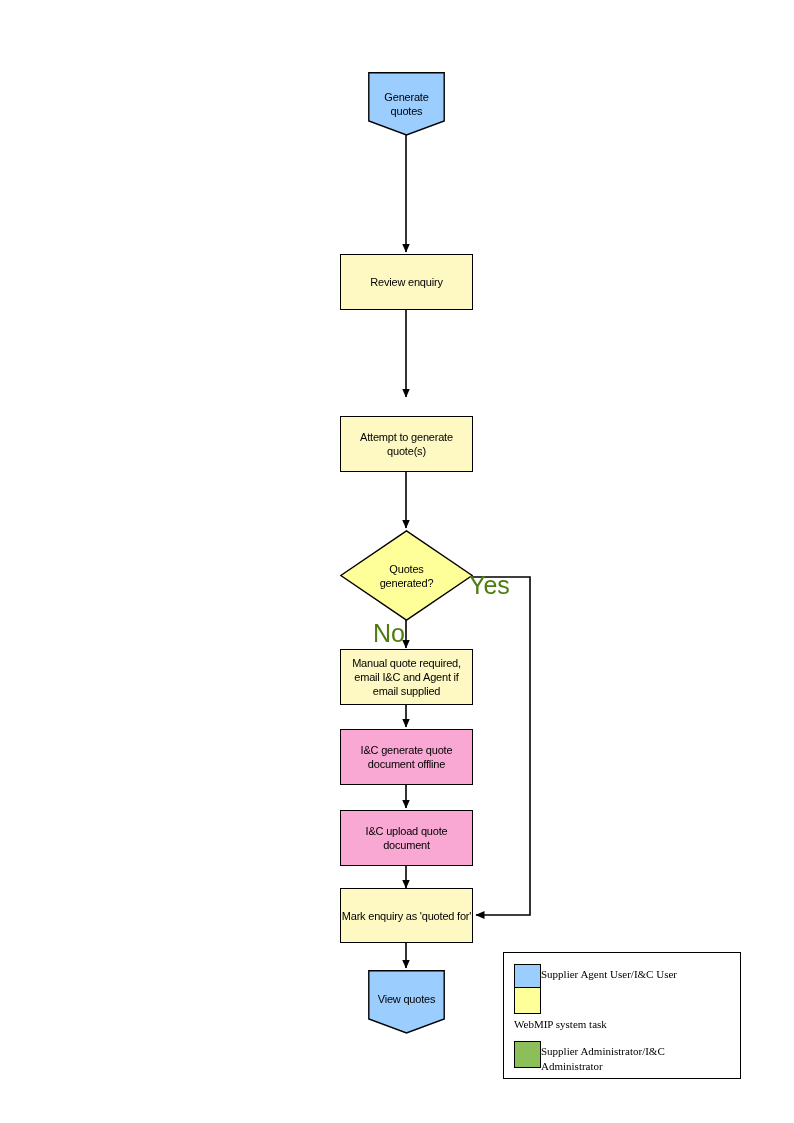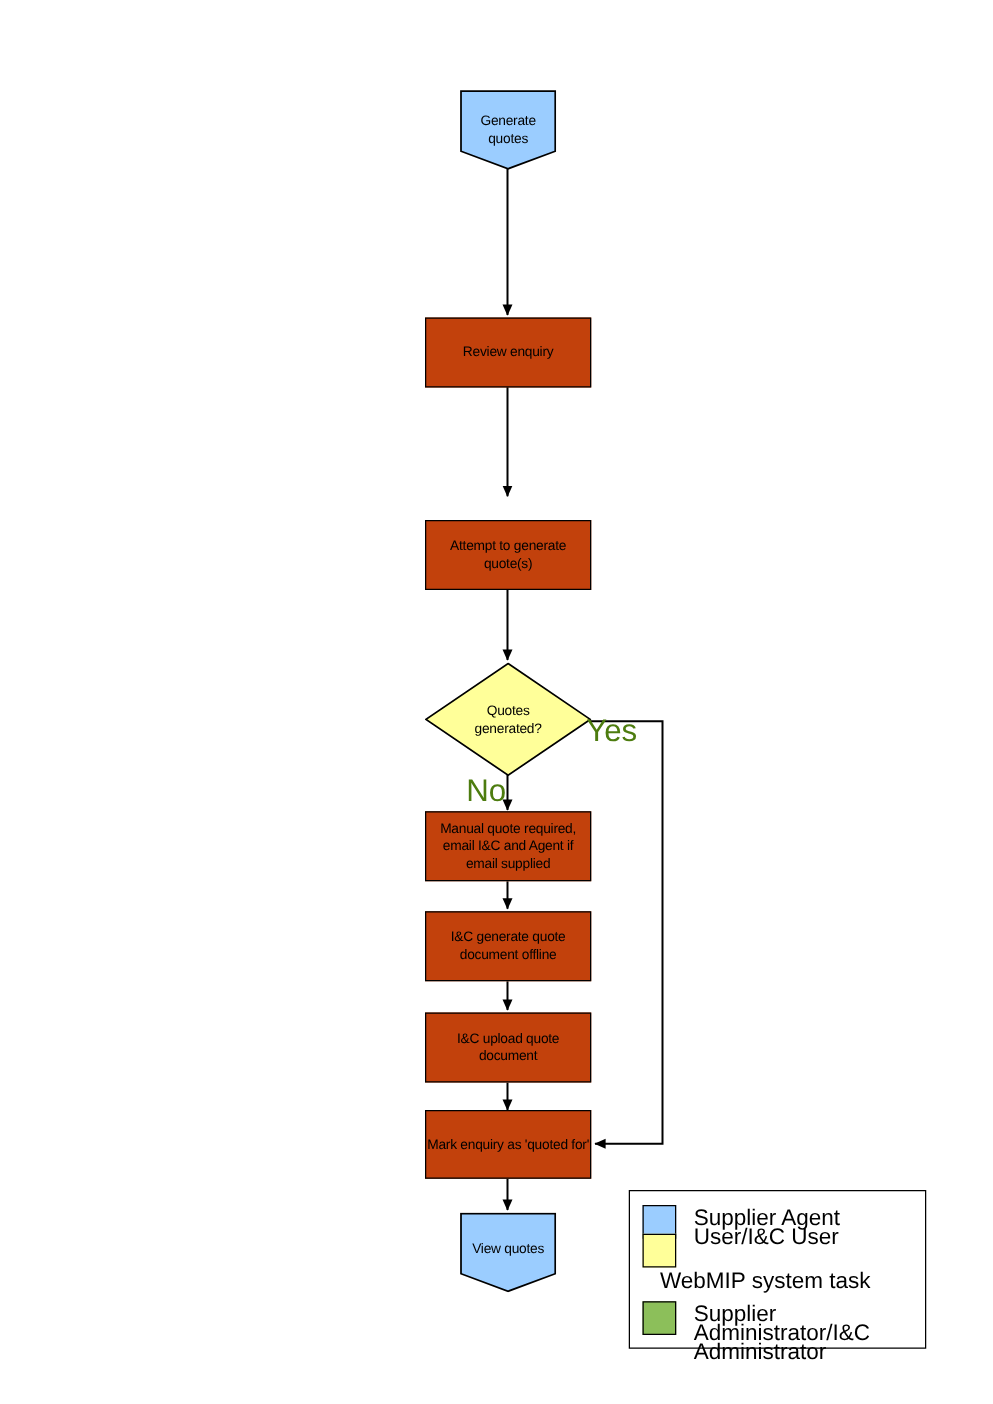--- a/index.html
+++ b/index.html
@@ -29,22 +29,22 @@
     display: flex;
     align-items: center;
     justify-content: center;
     text-align: center;
     font-size: 11px;
     line-height: 14px;
     letter-spacing: -0.2px;
     white-space: pre-line;
     z-index: 3;
   }
-  .node.blue { background: #c2410c; }
-  .node.yellow { background: #c2410c; }
+  .node.blue { background: #f9a8d4; }
+  .node.yellow { background: #fef9c3; }
 
   
   .term {
     position: absolute;
     z-index: 3;
   }
   .term svg { display: block; }
   .term .label {
     position: absolute;
     left: 0;
@@ -101,25 +101,25 @@
     align-items: flex-start;
   }
   .legend-swatch {
     width: 27px;
     height: 27px;
     border: 1px solid #000000;
     box-sizing: border-box;
     flex: 0 0 auto;
   }
   .legend-text {
-    margin-left: 14px;
-    font-size: 18px;
+    font-size: 11px;
     line-height: 15px;
     white-space: pre-line;
     padding-top: 3px;
+    font-family: Liberation Serif, serif;
   }
   .sw-blue { background: #9BCDFF; }
   .sw-yellow { background: #FFFF99; }
   .sw-green { background: #8CBF5A; }
 </style>
 </head>
 <body>
 
 <svg id="canvas" viewBox="0 0 794 1123" xmlns="http://www.w3.org/2000/svg">
   <defs>

